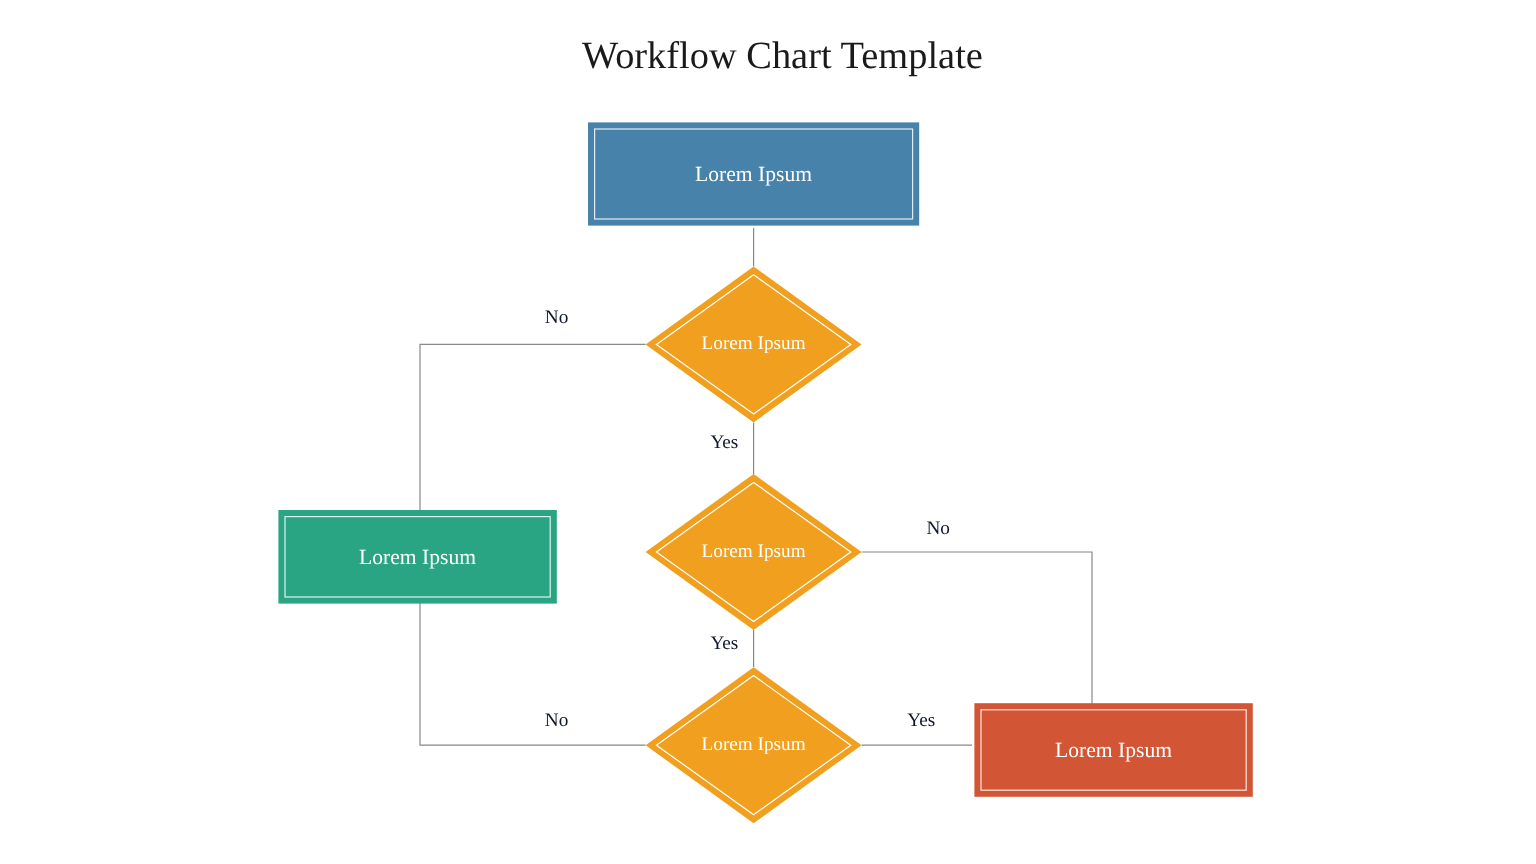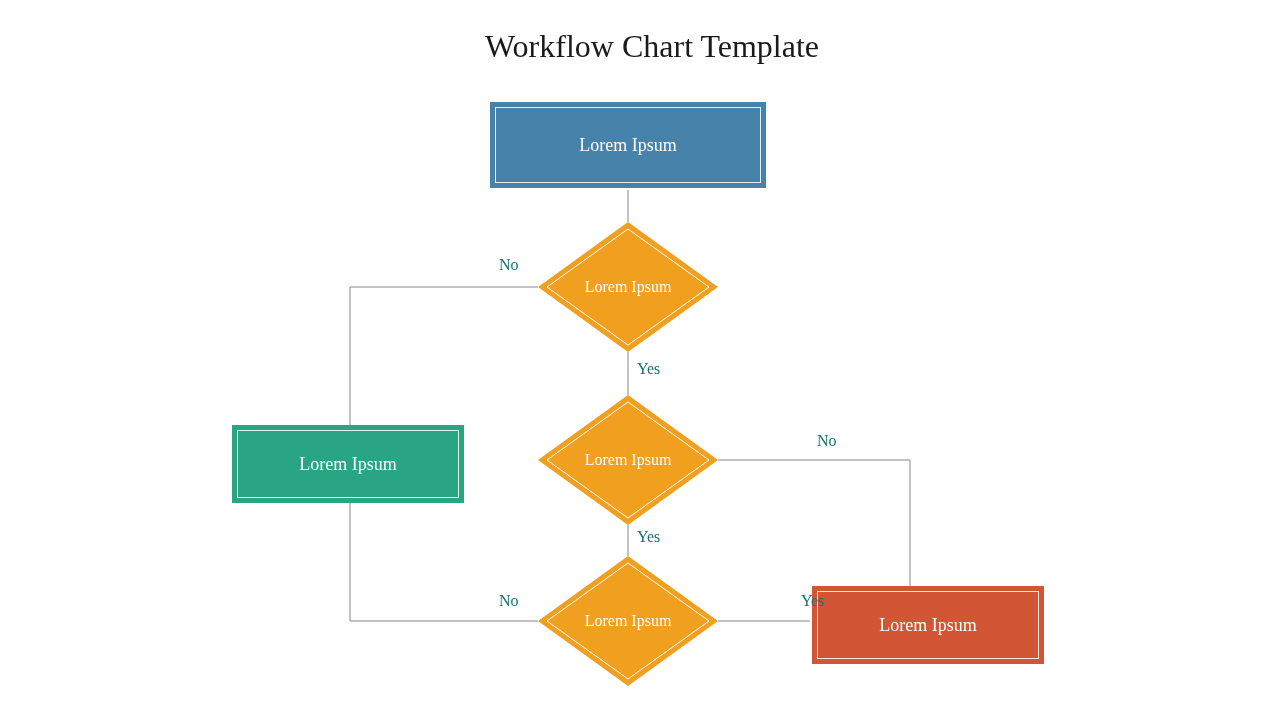--- a/index.html
+++ b/index.html
@@ -52,23 +52,22 @@
       justify-content: center;
       text-align: center;
       color: #ffffff;
       font-size: 16px;
       line-height: 1.2;
       padding: 0 28px;
     }
     .edge-label {
       position: absolute;
       font-size: 16px;
-      color: #0f766e;
+      color: #0f172a;
       font-family: Georgia, serif;
-      margin-left: 45px;
     }
     svg.connectors {
       position: absolute;
       top: 0; left: 0;
       width: 1280px;
       height: 720px;
       pointer-events: none;
     }
   </style>
 </head>

